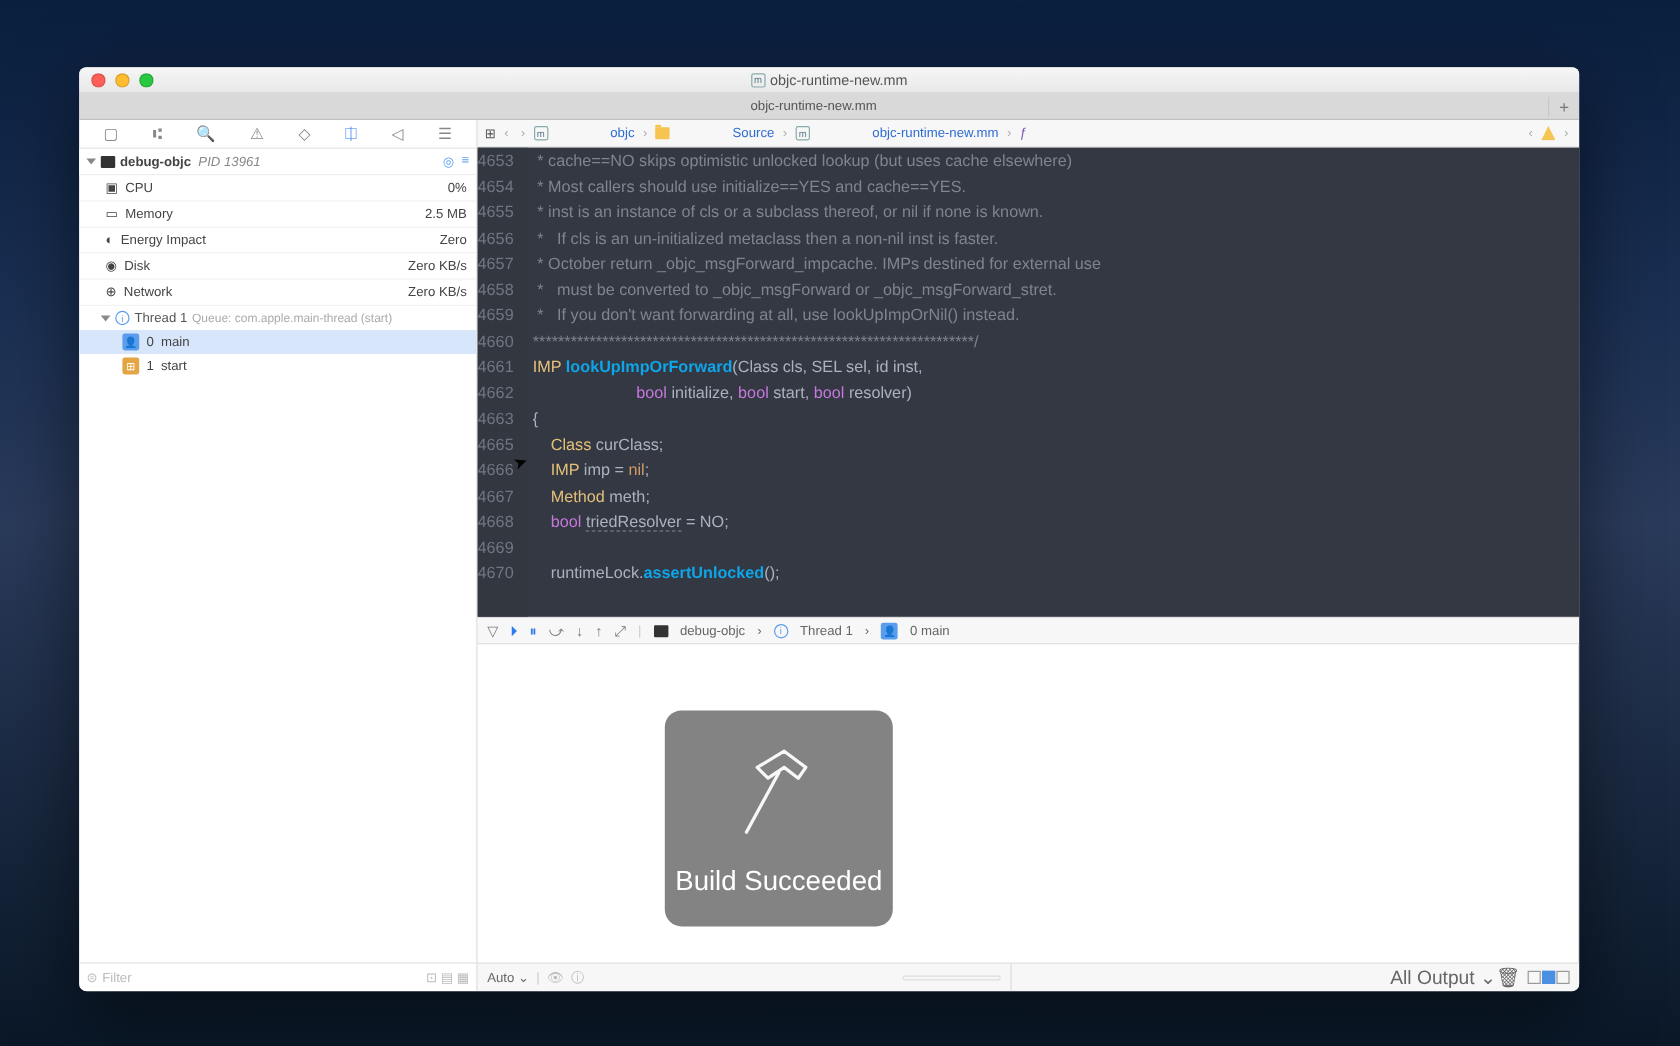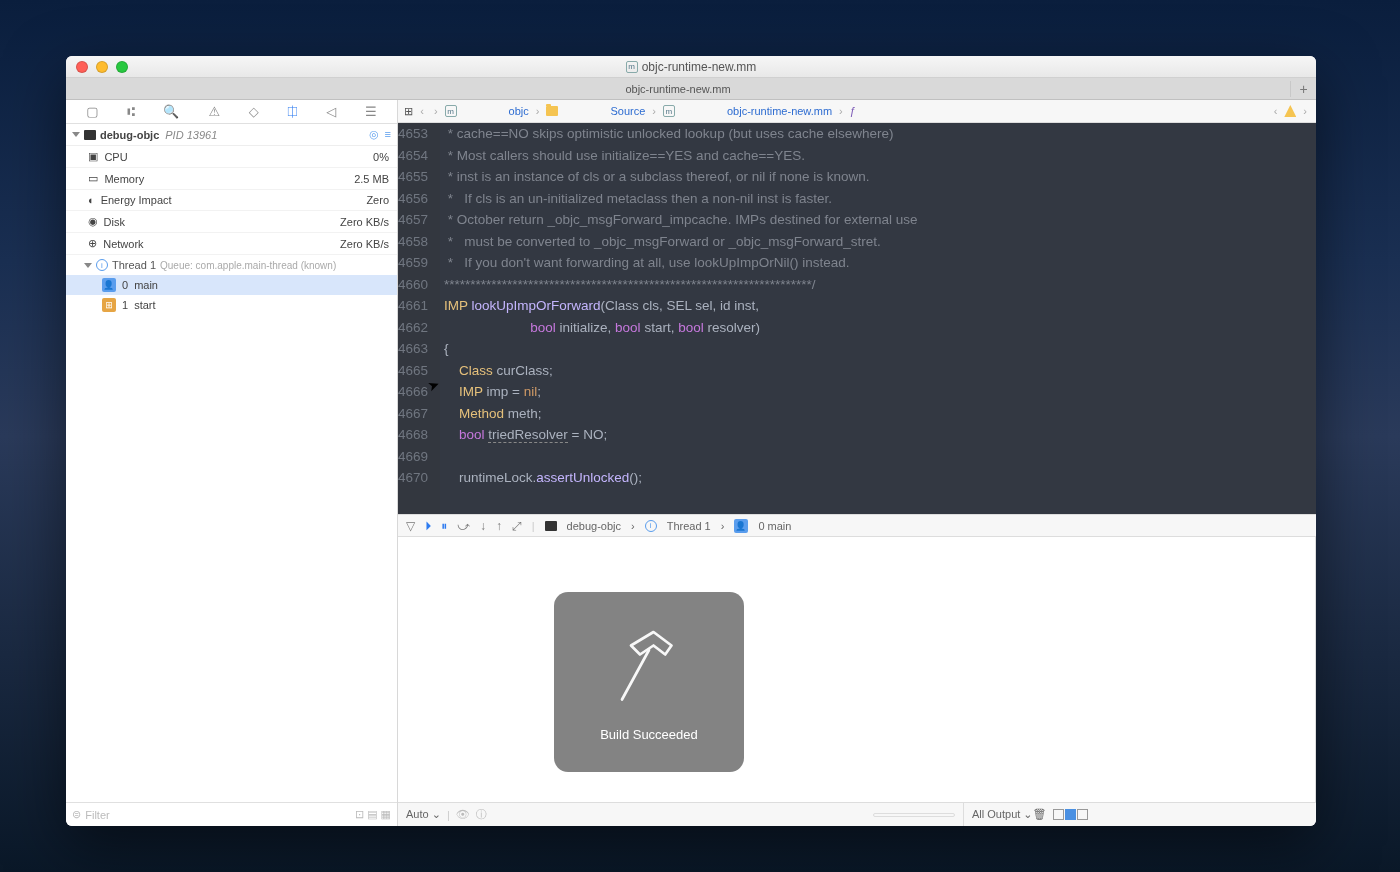--- a/index.html
+++ b/index.html
@@ -32,37 +32,37 @@
 .filterbar { height:24px; border-top:1px solid #e0e0e0; display:flex; align-items:center; padding:0 6px; color:#bbb; font-size:11px; justify-content:space-between;}
 .editorcol { flex:1; display:flex; flex-direction:column; min-width:0;}
 .jumpbar { height:23px; background:#f7f7f7; border-bottom:1px solid #ddd; display:flex; align-items:center; font-size:11px; color:#555; padding:0 6px; gap:4px;}
 .jumpbar .chev{color:#aaa; padding:0 3px;}
 .folder{width:12px;height:10px;background:#f5c451;display:inline-block;border-radius:1px;position:relative;}
 .folder::before{content:"";position:absolute;top:-2px;left:0;width:5px;height:2px;background:#f5c451;border-radius:1px 1px 0 0;}
 .mfile{display:inline-flex;width:12px;height:12px;border:1px solid #8aa;border-radius:2px;font-size:8px;align-items:center;justify-content:center;color:#578;}
 .codearea { flex:0 0 391px; background:#333842; display:flex; font-family:Menlo,Consolas,monospace; font-size:13.5px; line-height:21.5px; overflow:hidden; position:relative;}
 .gutter { width:42px; padding-right:6px; color:#707680; background:#33373f; user-select:none;}
 .code { flex:1; white-space:pre; color:#c8ccd4; padding-left:4px;}
-.kw{color:#c678dd;} .typ{color:#e5c07b;} .fn{color:#c4b5fd;} .lit{color:#d19a66;} .cmt{color:#7f848e;} .punct{color:#abb2bf;} .var{color:#abb2bf;} .dotted{border-bottom:1px dashed #888;}
+.kw{color:#c678dd;} .typ{color:#e5c07b;} .fn{color:#0ea5e9;font-weight:bold;} .lit{color:#d19a66;} .cmt{color:#7f848e;} .punct{color:#abb2bf;} .var{color:#abb2bf;} .dotted{border-bottom:1px dashed #888;}
 .cursor-arrow{position:absolute;left:30px;top:252px;font-size:14px;color:#000;z-index:5;transform:rotate(-20deg);}
 .dbgbar { height:23px; background:#f7f7f7; border-top:1px solid #ddd; border-bottom:1px solid #ddd; display:flex; align-items:center; font-size:11px; color:#666; padding:0 8px; gap:10px;}
 .dbgbar .ico{color:#7a7a7a; font-size:12px;}
 .dbgbar .cont{color:#2d7bf0;}
 .panes { flex:1; display:flex; min-height:0;}
 .varview { flex:1; background:#fff; border-right:1px solid #ddd; position:relative;}
 .console { width:395px; background:#2b2b2b; color:#d0d0d0; font-family:Menlo,monospace; font-size:11px; padding:6px; white-space:pre; }
 .console .lldb{color:#5fb4e0;}
 .btmbar { height:24px; border-top:1px solid #ddd; background:#f7f7f7; display:flex;}
 .btmbar .left{flex:1; display:flex; align-items:center; padding:0 8px; font-size:11px; color:#666; gap:6px;}
-.btmbar .right{width:353px; display:flex; align-items:center; padding:0 8px; justify-content:flex-start; font-size:11px; color:#666; border-left:1px solid #ddd;}
+.btmbar .right{width:474px; display:flex; align-items:center; padding:0 8px; justify-content:flex-end; font-size:16px; color:#666; border-left:1px solid #ddd;}
 .sep{color:#ccc;}
 
 .toast { position:absolute; left:554px; top:592px; width:190px; height:180px; background:rgba(120,120,120,0.92); border-radius:14px; display:flex; flex-direction:column; align-items:center; justify-content:center; color:#fff; gap:14px;}
 .toast svg { opacity:0.95; }
-.toast .msg{ font-size:13px; }
+.toast .msg{ font-size:23px; }
 .squares{display:flex;gap:1px;}
 .sq{width:11px;height:11px;border:1px solid #999;}
 .sq.f{background:#4a90e2;border-color:#4a90e2;}
 .jumplink{color:#2d6cd1;padding-left:48px;}
 .issind{display:flex;gap:4px;align-items:center;margin-left:auto;}
 .warn{width:12px;height:12px;background:#f5c451;clip-path:polygon(50% 0,100% 100%,0 100%);}
 .threadico{display:inline-flex;width:12px;height:12px;border:1px solid #5a9ded;border-radius:50%;align-items:center;justify-content:center;font-size:8px;color:#5a9ded;}
 .termico{display:inline-block;width:12px;height:10px;background:#333;border-radius:1px;}
 .smt{color:#aaa; font-size:10px;}
 </style>
@@ -145,21 +145,21 @@
             <span>⊕</span>
             <span>Network</span>
           </span>
         <span>Zero KB/s</span>
       </div>
 
       <div class="thread">
         <span class="tri tri-down"></span>
         <span class="threadico">i</span>
         <span>Thread 1</span>
-        <span class="smt">Queue: com.apple.main-thread (known)</span>
+        <span class="smt">Queue: com.apple.main-thread (start)</span>
       </div>
       <div class="frame sel">
         <span class="badge bb-blue">👤</span>
         <span>0</span>
         <span>main</span>
       </div>
       <div class="frame">
         <span class="badge bb-orange">⊞</span>
         <span>1</span>
         <span>start</span>

